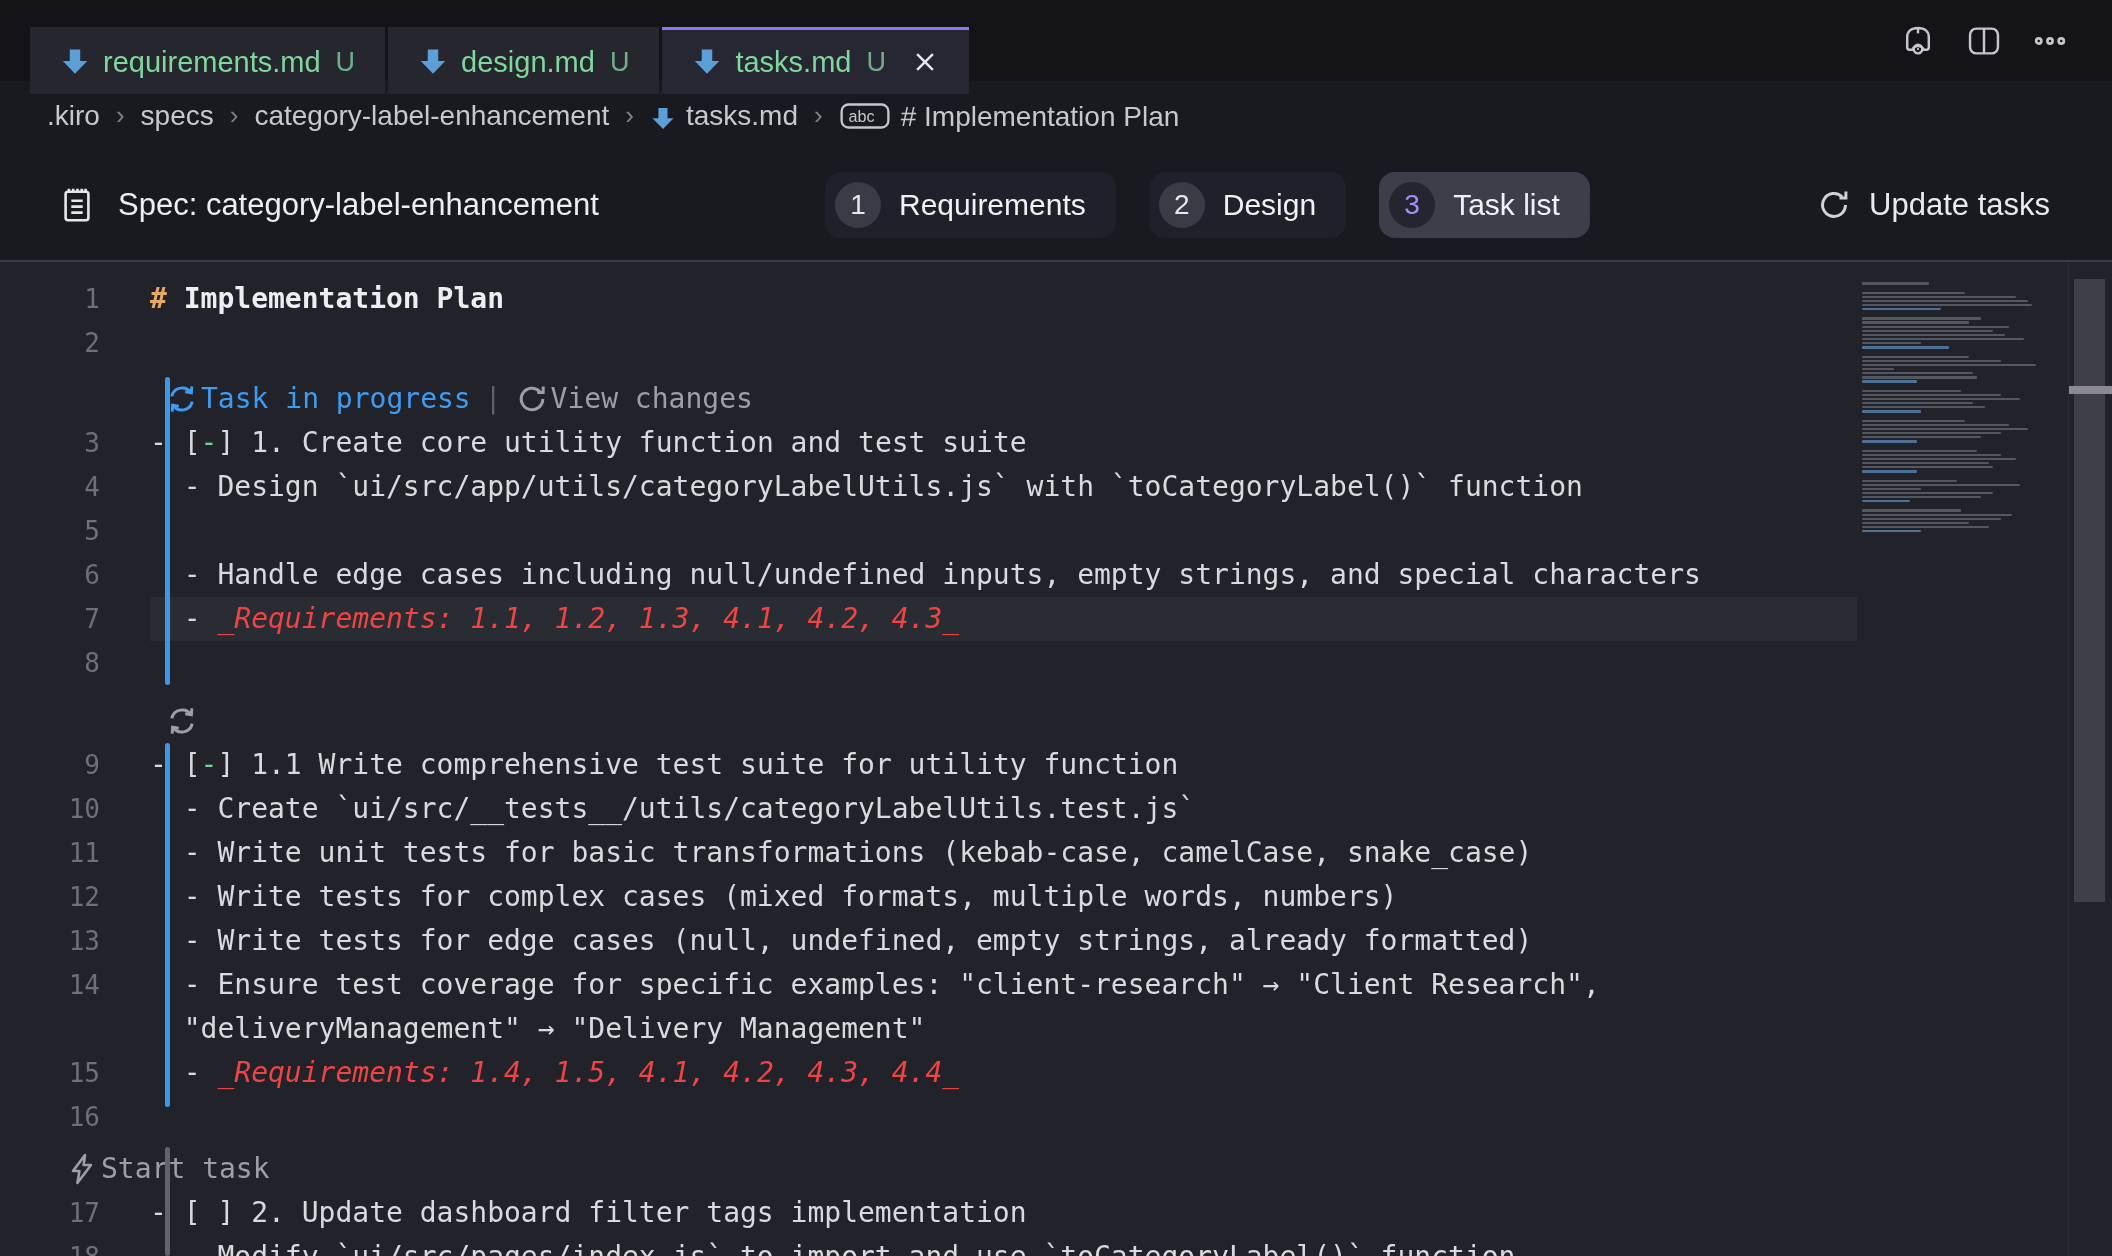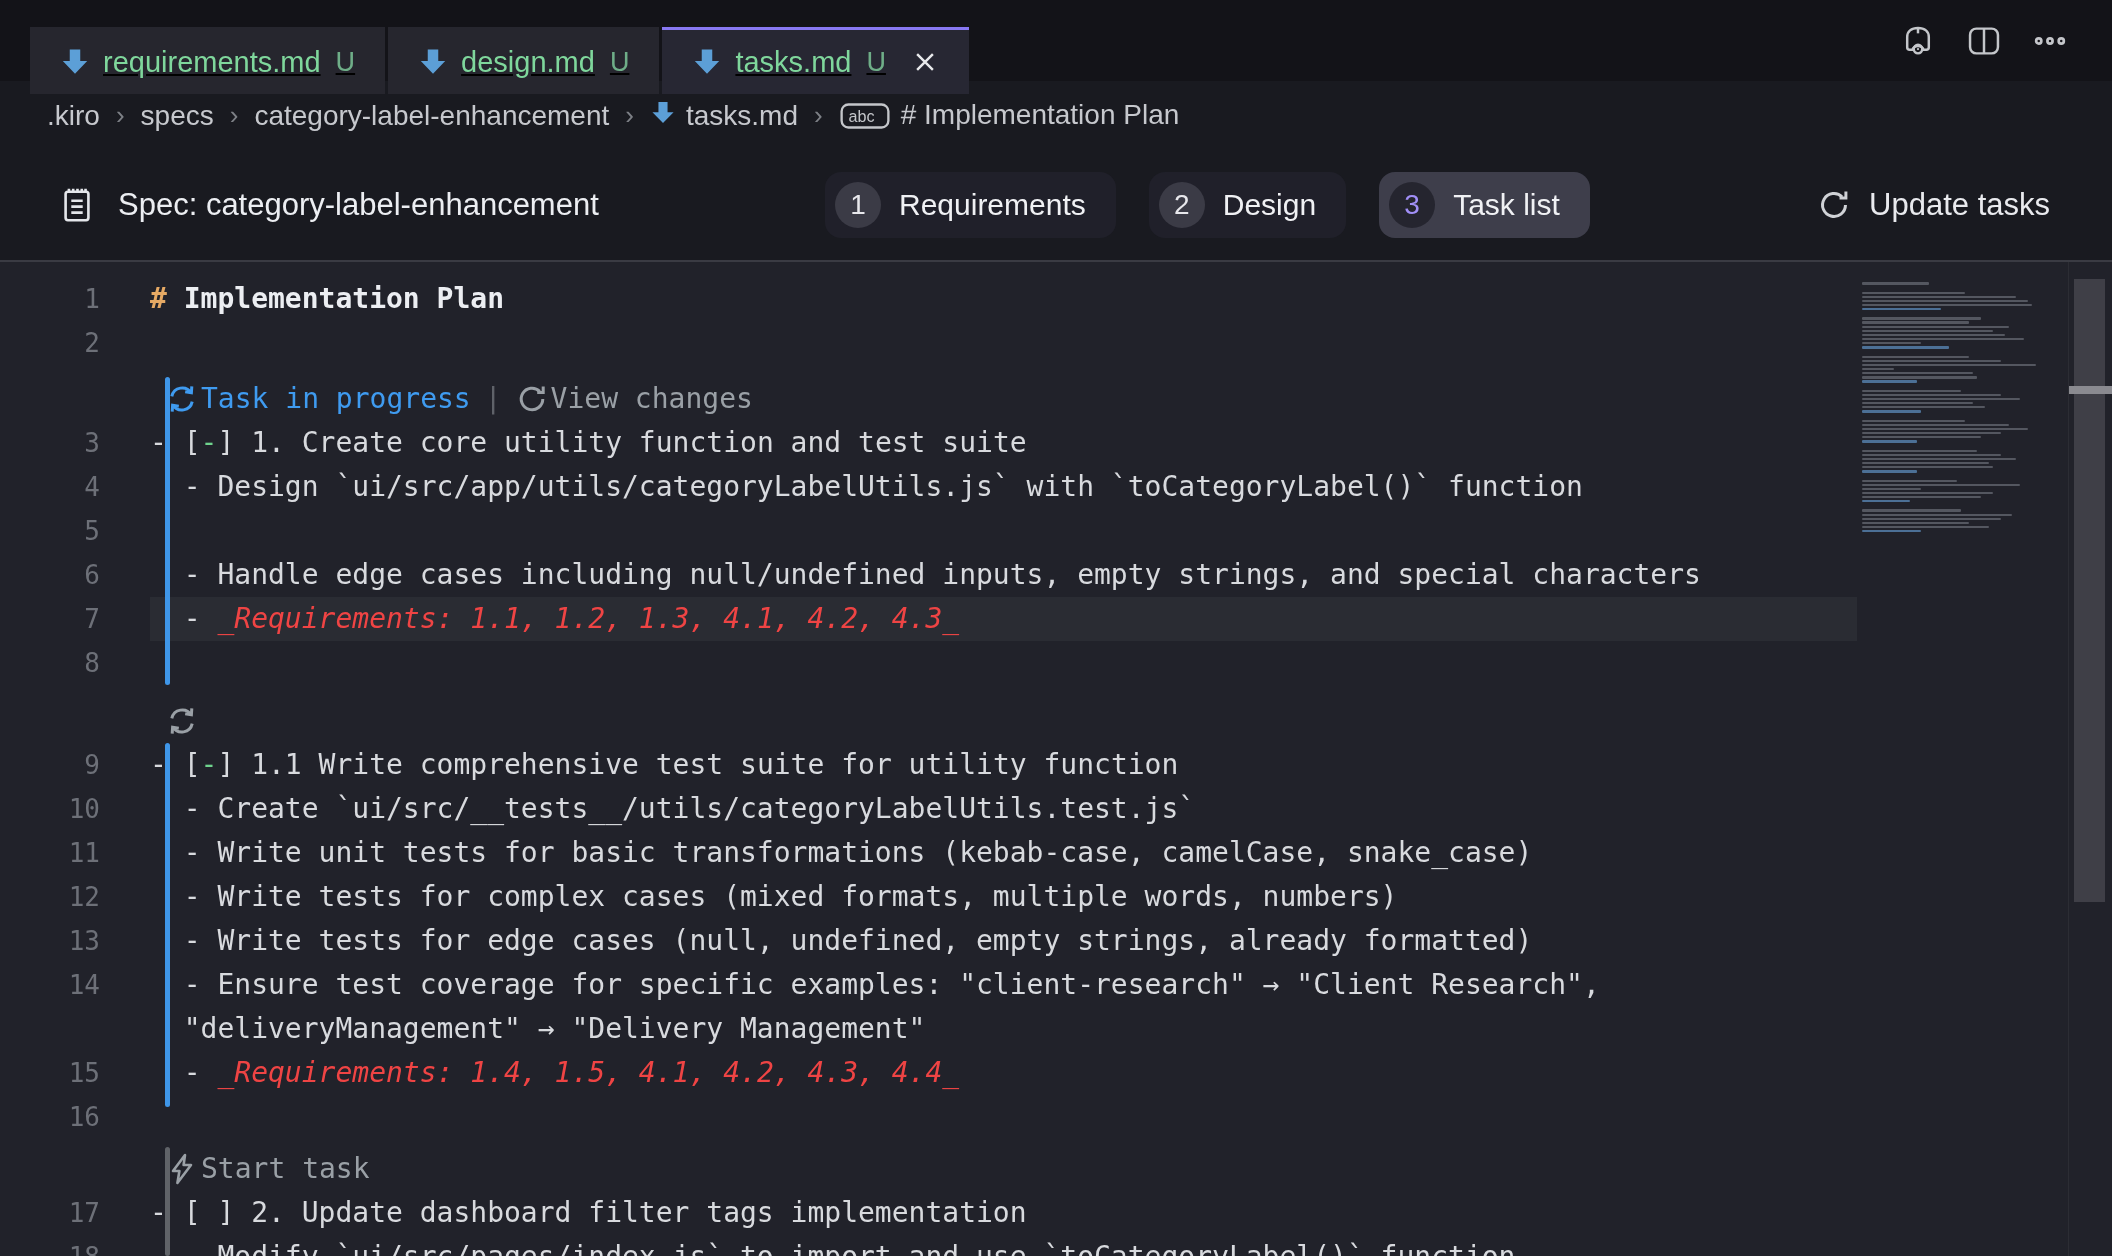--- a/index.html
+++ b/index.html
@@ -2,37 +2,37 @@
 <html><head>
 <meta charset="utf-8">
 <style>
   * { margin:0; padding:0; box-sizing:border-box; }
   html,body { width:2112px; height:1256px; overflow:hidden; background:#21222a;
               font-family:"Liberation Sans", sans-serif; }
 
   
   .tabbar { position:relative; height:81px; background:#131318; display:flex;
             align-items:flex-end; padding-left:30px; }
-  #tabs { display:flex; gap:3px; height:54px;text-decoration:underline; }
+  #tabs { display:flex; gap:3px; height:54px; }
   .tab { display:flex; align-items:center; gap:13px; padding:0 30px;
          background:#26262e; border-top:3px solid transparent; height:67px; cursor:pointer; }
   .tab.active { background:#272733; border-top-color:#8878f2; }
   .ticon svg { width:30px; height:30px; display:block; }
   .tname { font-size:29px; color:#7fd79c; }
   .tbadge { font-size:27px; color:#6fae88; margin-left:2px; }
   .tclose { margin-left:12px; color:#e8e9ec; }
   .tclose svg { width:28px; height:28px; display:block; }
   .tab-actions { position:absolute; right:44px; top:0; height:81px; display:flex;
                  align-items:center; gap:30px; color:#c4c6ca; }
   .tab-actions svg { width:36px; height:36px; display:block; }
 
   
   .crumbbar { height:69px; background:#191a20; display:flex; align-items:center;
               padding-left:47px; font-size:28px; color:#c6c8cd; }
-  .crumb { display:flex; align-items:flex-start; gap:10px; cursor:pointer; }
+  .crumb { display:flex; align-items:flex-end; gap:10px; cursor:pointer; }
   .crumb-sep { color:#7d8086; margin:0 16px; font-size:26px; }
   .crumb svg { display:block; color:#c4c6ca; }
   .crumb .mdico svg { width:26px; height:26px; }
   .crumb .abcico svg { width:52px; height:34px; }
 
   
   .specbar { position:relative; height:112px; background:#191a20;
              border-bottom:2px solid #3a3b43; }
   .spec-left { position:absolute; left:58px; top:0; height:110px; display:flex;
                align-items:center; gap:22px; color:#eceef2; }
@@ -256,21 +256,21 @@
             </svg></span></span></div>
       <div class="row"><span class="ln">9</span><span class="ct"><span class="">- [</span><span class="sp-g">-</span><span class="">] 1.1 Write comprehensive test suite for utility function</span></span></div>
       <div class="row"><span class="ln">10</span><span class="ct"><span class="">  - Create `ui/src/__tests__/utils/categoryLabelUtils.test.js`</span></span></div>
       <div class="row"><span class="ln">11</span><span class="ct"><span class="">  - Write unit tests for basic transformations (kebab-case, camelCase, snake_case)</span></span></div>
       <div class="row"><span class="ln">12</span><span class="ct"><span class="">  - Write tests for complex cases (mixed formats, multiple words, numbers)</span></span></div>
       <div class="row"><span class="ln">13</span><span class="ct"><span class="">  - Write tests for edge cases (null, undefined, empty strings, already formatted)</span></span></div>
       <div class="row"><span class="ln">14</span><span class="ct"><span class="">  - Ensure test coverage for specific examples: "client-research" → "Client Research",</span></span></div>
       <div class="row"><span class="ln"></span><span class="ct"><span class="">  "deliveryManagement" → "Delivery Management"</span></span></div>
       <div class="row"><span class="ln">15</span><span class="ct"><span class="">  - </span><span class="sp-r">_Requirements: 1.4, 1.5, 4.1, 4.2, 4.3, 4.4_</span></span></div>
       <div class="row"><span class="ln">16</span><span class="ct"></span></div>
-      <div class="row lens" style="margin-top: 8px;"><span class="ln"></span><span class="ct"><span class="lico gray"><svg viewBox="0 0 16 16" fill="none" stroke="currentColor" stroke-width="1.3" stroke-linejoin="round">
+      <div class="row lens" style="margin-top: 8px; flex-direction: column;"><span class="ln"></span><span class="ct"><span class="lico gray"><svg viewBox="0 0 16 16" fill="none" stroke="currentColor" stroke-width="1.3" stroke-linejoin="round">
               <path d="M9.5 1 3.5 9h3.2l-1 6L12.5 6H8.8z"></path>
             </svg></span><span class="lens-gray">Start task</span></span></div>
       <div class="row"><span class="ln">17</span><span class="ct"><span class="">- [ ] 2. Update dashboard filter tags implementation</span></span></div>
       <div class="row"><span class="ln">18</span><span class="ct"><span class="">  - Modify `ui/src/pages/index.js` to import and use `toCategoryLabel()` function</span></span></div>
     </div>
   <div class="minimap" id="minimap">
       <div class="mm-block">
         <div class="mm-line" style="width: 34%;"></div>
       </div>
       <div class="mm-block">

